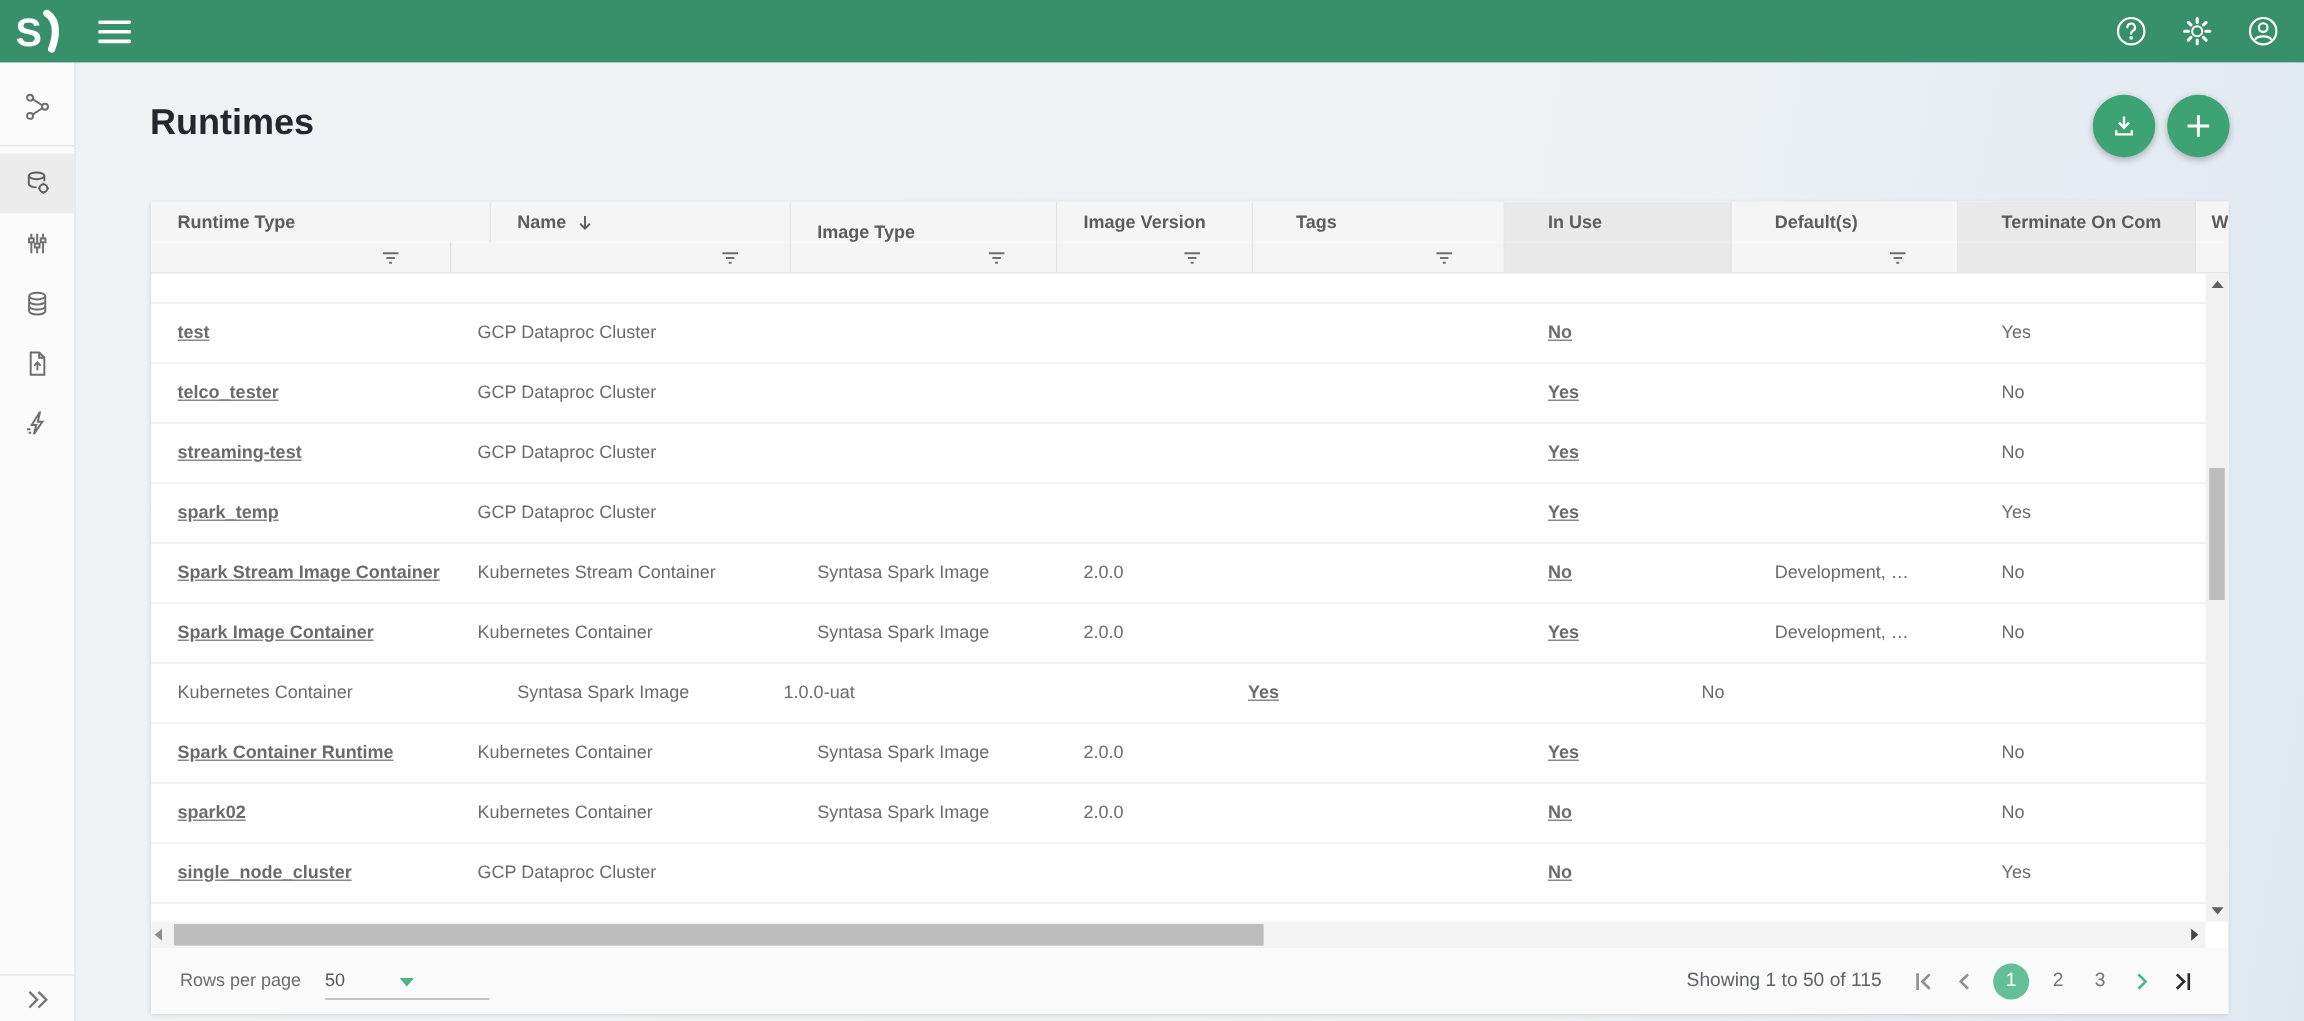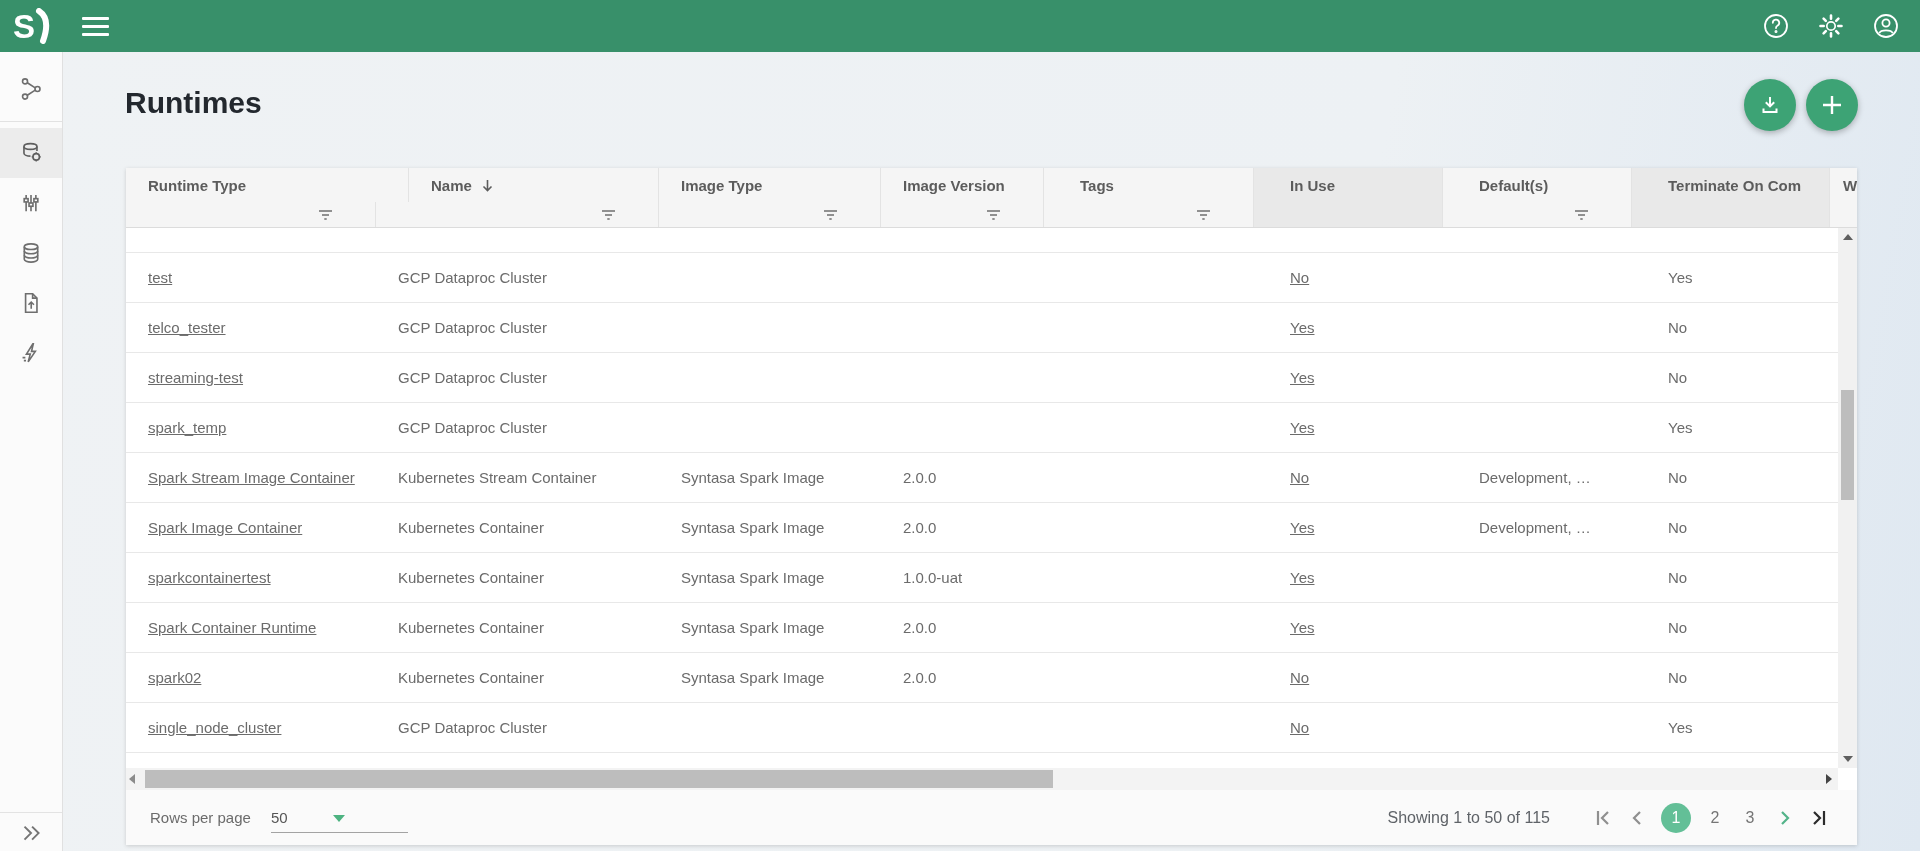--- a/index.html
+++ b/index.html
@@ -47,21 +47,21 @@
   .hcell .sort { margin-left:9px; display:flex; }
   .frow { display:flex; height:26px; background:#f5f5f5; border-bottom:1px solid #dcdcdc; width:1854px; }
   .fcell { border-right:1px solid #e3e3e3; display:flex; align-items:center; justify-content:flex-end;
     padding-right:42px; cursor:pointer; }
   .tbody { position:relative; height:540px; background:#fff; width:1854px; }
   .partial-row { height:25px; border-bottom:1px solid #e8e8e8; }
   .trow { display:flex; height:50px; border-bottom:1px solid #e8e8e8; }
   .tcell { display:flex; align-items:center; padding-left:22px; font-size:15px; color:#6b6b6b;
     white-space:nowrap; overflow:hidden; }
   .tcell.wpad { padding-left:36px; }
-  .link { text-decoration:underline; cursor:pointer; }
+  .link { text-decoration:underline; cursor:pointer;font-weight:bold; }
 
   
   .vscroll { position:absolute; right:0; top:60px; width:19px; height:540px; background:#f1f1f1; z-index:3; }
   .vthumb { position:absolute; left:3px; width:13px; top:162px; height:110px; background:#bdbdbd; cursor:pointer; }
   .sb-btn { position:absolute; left:0; width:19px; height:14px; display:flex; align-items:center; justify-content:center; cursor:pointer; }
   .hscroll { position:absolute; left:0; top:600px; width:1712px; height:22px; background:#f3f3f3; }
   .hthumb { position:absolute; left:19px; top:2px; width:908px; height:18px; background:#bdbdbd; cursor:pointer; }
   .tri-up    { width:0; height:0; border-left:5px solid transparent; border-right:5px solid transparent; border-bottom:6px solid #5f5f5f; }
   .tri-down  { width:0; height:0; border-left:5px solid transparent; border-right:5px solid transparent; border-top:6px solid #5f5f5f; }
   .tri-left  { width:0; height:0; border-top:5px solid transparent; border-bottom:5px solid transparent; border-right:6px solid #8b8b8b; position:absolute; left:3px; top:6px; cursor:pointer; }
@@ -69,21 +69,21 @@
 
   
   .footer { position:absolute; left:0; bottom:0; width:1731px; height:55px; background:#fafafa;
     display:flex; align-items:center; font-size:15px; color:#6b6b6b; }
   .rpp { display:flex; align-items:center; margin-left:24px; }
   .rpp-select { position:relative; margin-left:20px; width:137px; height:30px;
     border-bottom:1px solid #a3a3a3; display:flex; align-items:center; cursor:pointer; color:#555; }
   .rpp-caret { position:absolute; left:62px; top:12px; width:0; height:0;
     border-left:6px solid transparent; border-right:6px solid transparent; border-top:7px solid #4db381; }
   .pager { margin-left:auto; margin-right:28px; display:flex; align-items:center; gap:15px; }
-  .showing { color:#5f6368; font-size:16px; margin-right:28px; }
+  .showing { color:#5f6368; font-size:16px; margin-right:10px; }
   .pg-btn { display:flex; align-items:center; justify-content:center; cursor:pointer; }
   .pg-num { min-width:22px; text-align:center; font-size:16px; color:#757575; cursor:pointer;
     display:flex; align-items:center; justify-content:center; }
   .pg-num.current { width:30px; height:30px; border-radius:50%; background:#63bf97; color:#fff; }
   svg { display:block; }
 </style>
 </head>
 <body>
 
 <div class="topbar">
@@ -195,21 +195,21 @@
         <span>Runtime Type</span>
       </div>
       <div class="hcell" style="width: 250px;">
         <span>Name</span>
         <span class="sort">
           <svg width="13" height="15" viewBox="0 0 13 15" fill="none" stroke="#5c5c5c" stroke-width="1.6">
             <path d="M6.5 2 v10 M2.5 8.5 l4 4 4 -4"></path>
           </svg>
         </span>
       </div>
-      <div class="hcell" style="width: 222px;">
+      <div class="hcell" style="width: 222px; align-items: flex-end;">
         <span>Image Type</span>
       </div>
       <div class="hcell" style="width: 163px;">
         <span>Image Version</span>
       </div>
       <div class="hcell" style="width: 210px; padding-left: 36px;">
         <span>Tags</span>
       </div>
       <div class="hcell dark" style="width: 189px; padding-left: 36px;">
         <span>In Use</span>
@@ -381,23 +381,20 @@
         </div>
         <div class="tcell wpad" style="width: 189px;">
           <span>Development, …</span>
         </div>
         <div class="tcell wpad" style="width: 198px;">
           <span>No</span>
         </div>
         <div class="tcell wpad" style="width: 150px;"></div>
       </div>
       <div class="trow">
-        <div class="tcell" style="width: 250px;">
-          <span class="link">sparkcontainertest</span>
-        </div>
         <div class="tcell" style="width: 283px;">
           <span>Kubernetes Container</span>
         </div>
         <div class="tcell" style="width: 222px;">
           <span>Syntasa Spark Image</span>
         </div>
         <div class="tcell" style="width: 163px; align-items: center;">
           <span>1.0.0-uat</span>
         </div>
         <div class="tcell wpad" style="width: 210px;"></div>

